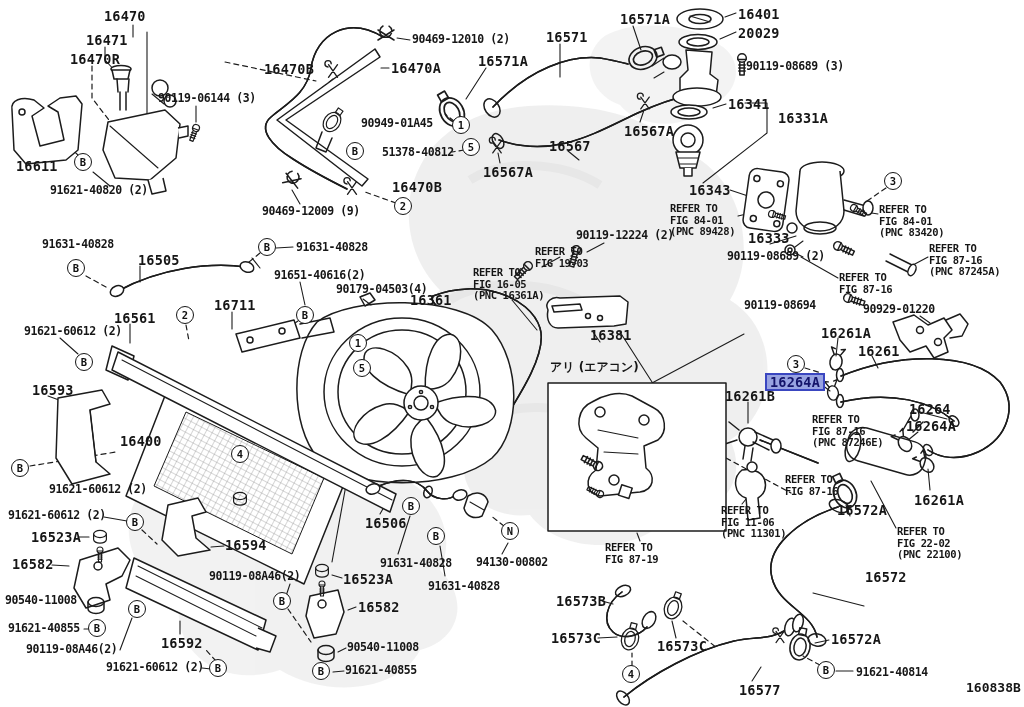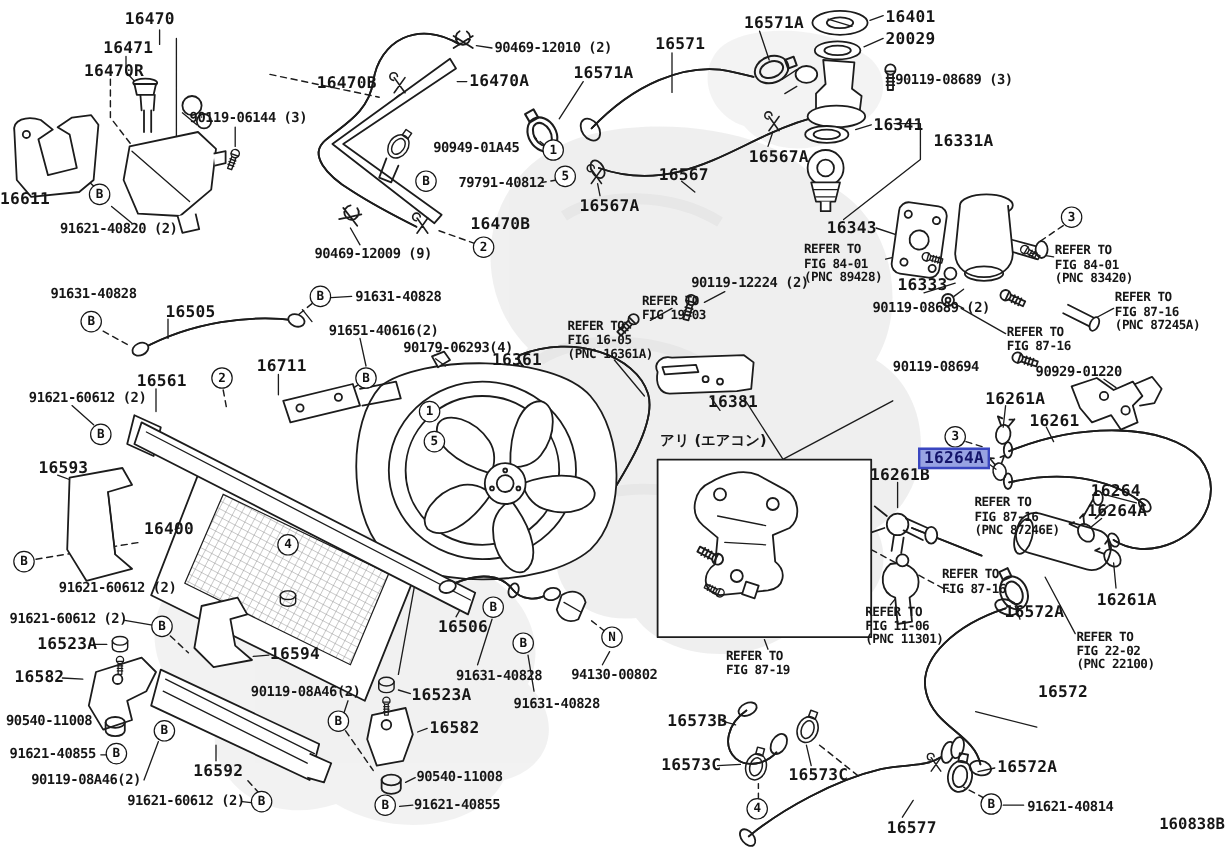--- a/index.html
+++ b/index.html
@@ -313,31 +313,31 @@
     <ellipse class="k" cx="817" cy="640" rx="9" ry="6" transform="rotate(10 817 640)"></ellipse>
   </g>
   <use href="#worm" class="k" transform="translate(845,494) rotate(-25) scale(1.1)"></use>
   <use href="#worm" class="k" transform="translate(800,647) rotate(10) scale(1.0)"></use>
 </svg>
 
   <div class="lbl lg" style="left:104px;top:9px">16470</div>
   <div class="lbl lg" style="left:86px;top:33px">16471</div>
   <div class="lbl lg" style="left:70px;top:52px">16470R</div>
   <div class="lbl sm" style="left:158px;top:92px">90119-06144 (3)</div>
-  <div class="lbl lg" style="left:0;top:159px">16611</div>
+  <div class="lbl lg" style="left:16px;top:159px">16611</div>
   <div class="lbl sm" style="left:50px;top:184px">91621-40820 (2)</div>
   <div class="lbl sm" style="left:262px;top:205px">90469-12009 (9)</div>
   <div class="lbl lg" style="left:264px;top:62px">16470B</div>
   <div class="lbl sm" style="left:412px;top:33px">90469-12010 (2)</div>
   <div class="lbl lg" style="left:391px;top:61px">16470A</div>
   <div class="lbl lg" style="left:478px;top:54px">16571A</div>
   <div class="lbl lg" style="left:546px;top:30px">16571</div>
   <div class="lbl lg" style="left:620px;top:12px">16571A</div>
   <div class="lbl sm" style="left:361px;top:117px">90949-01A45</div>
-  <div class="lbl sm" style="left:382px;top:146px">79791-40812</div>
+  <div class="lbl sm" style="left:382px;top:146px">51378-40812</div>
   <div class="lbl lg" style="left:549px;top:139px">16567</div>
   <div class="lbl lg" style="left:483px;top:165px">16567A</div>
   <div class="lbl lg" style="left:392px;top:180px">16470B</div>
   <div class="lbl lg" style="left:624px;top:124px">16567A</div>
   <div class="lbl lg" style="left:738px;top:7px">16401</div>
   <div class="lbl lg" style="left:738px;top:26px">20029</div>
   <div class="lbl sm" style="left:746px;top:60px">90119-08689 (3)</div>
   <div class="lbl lg" style="left:728px;top:97px">16341</div>
   <div class="lbl lg" style="left:778px;top:111px">16331A</div>
   <div class="lbl lg" style="left:689px;top:183px">16343</div>
@@ -352,21 +352,21 @@
   <div class="lbl lg" style="left:725px;top:389px">16261B</div>
   <div class="lbl lg" style="left:909px;top:402px">16264</div>
   <div class="lbl lg" style="left:906px;top:419px">16264A</div>
   <div class="lbl lg" style="left:914px;top:493px">16261A</div>
   <div class="lbl lg" style="left:837px;top:503px">16572A</div>
   <div class="lbl lg" style="left:865px;top:570px">16572</div>
   <div class="lbl lg" style="left:831px;top:632px">16572A</div>
   <div class="lbl sm" style="left:856px;top:666px">91621-40814</div>
   <div class="lbl lg" style="left:590px;top:328px">16381</div>
   <div class="lbl lg" style="left:410px;top:293px">16361</div>
-  <div class="lbl sm" style="left:336px;top:283px">90179-06293(4)</div>
+  <div class="lbl sm" style="left:336px;top:283px">90179-04503(4)</div>
   <div class="lbl sm" style="left:274px;top:269px">91651-40616(2)</div>
   <div class="lbl sm" style="left:42px;top:238px">91631-40828</div>
   <div class="lbl sm" style="left:296px;top:241px">91631-40828</div>
   <div class="lbl lg" style="left:138px;top:253px">16505</div>
   <div class="lbl lg" style="left:214px;top:298px">16711</div>
   <div class="lbl lg" style="left:114px;top:311px">16561</div>
   <div class="lbl sm" style="left:24px;top:325px">91621-60612 (2)</div>
   <div class="lbl lg" style="left:32px;top:383px">16593</div>
   <div class="lbl lg" style="left:120px;top:434px">16400</div>
   <div class="lbl sm" style="left:49px;top:483px">91621-60612 (2)</div>

